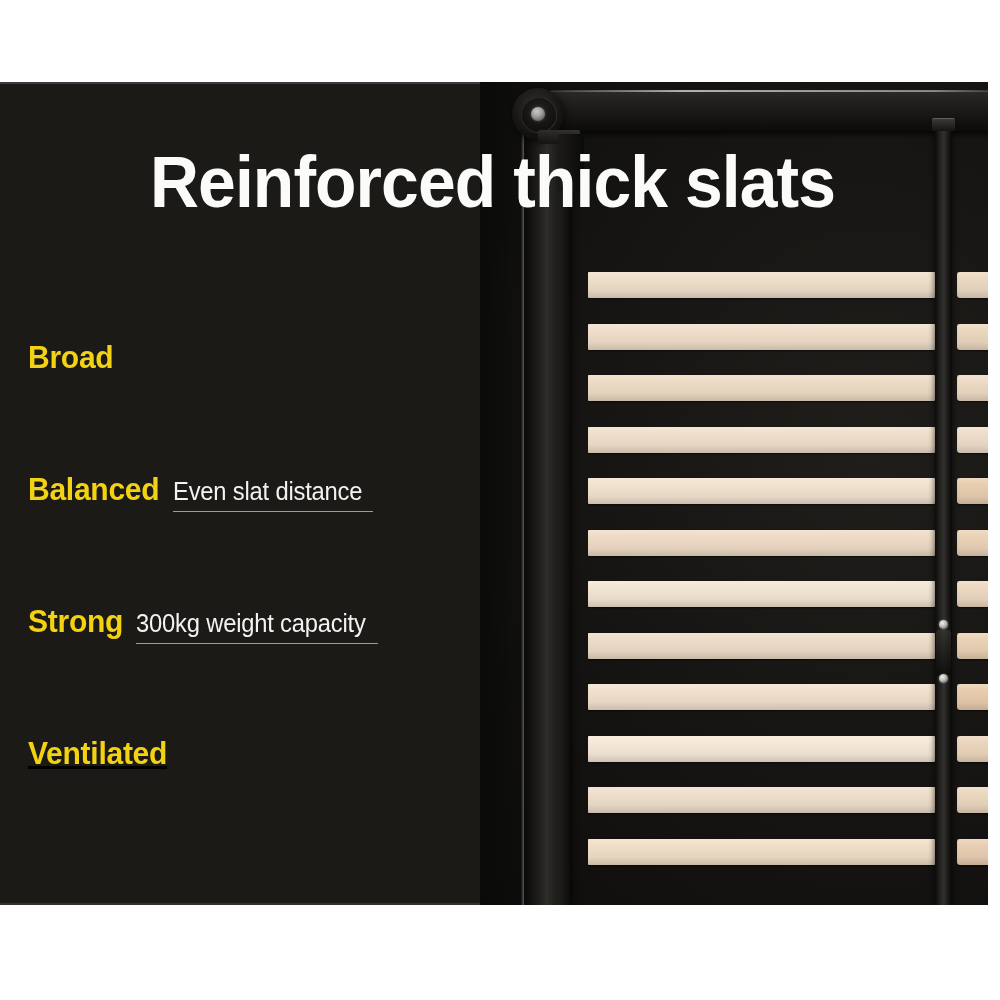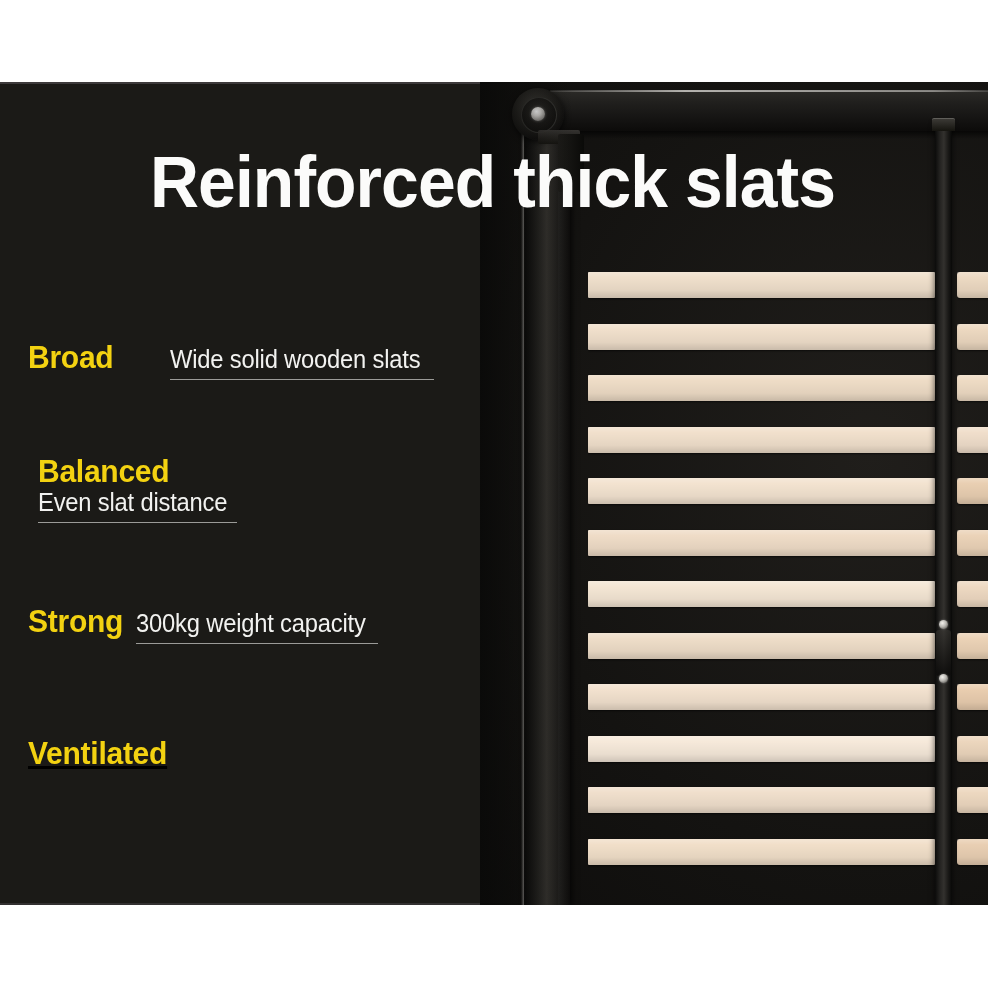--- a/index.html
+++ b/index.html
@@ -24,22 +24,22 @@
     line-height:76px;
     letter-spacing:-1px;
     transform:scaleX(.93);
     transform-origin:left center;
     white-space:nowrap;
   }
 
   
   .features{position:absolute;left:0;top:0;width:560px;height:823px;}
   .feature{position:absolute;left:28px;display:flex;align-items:baseline;}
-  .f0{top:259px;gap:44px;}
-  .f1{top:373px;flex-direction:column;}
+  .f0{top:259px;}
+  .f1{top:391px;}
   .f2{top:523px;}
   .f3{top:655px;text-decoration:underline;}
   .f-key{
     color:#f3d211;
     font-family:"Liberation Sans","DejaVu Sans",sans-serif;
     font-weight:700;
     font-size:31px;
     line-height:34px;
     letter-spacing:-.3px;
     white-space:nowrap;
@@ -235,24 +235,20 @@
 
       <div class="photo-vig"></div>
     </div>
 
     <div class="title">Reinforced thick slats</div>
 
     <div class="features">
 
       <div class="feature f0">
         <span class="f-key">Broad</span>
-        <span class="f-desc-wrap">
-          <span class="f-desc">Wide solid wooden slats</span>
-          <span class="f-rule"></span>
-        </span>
       </div>
 
       <div class="feature f1">
         <span class="f-key">Balanced</span>
         <span class="f-desc-wrap">
           <span class="f-desc">Even slat distance</span>
           <span class="f-rule"></span>
         </span>
       </div>
 

